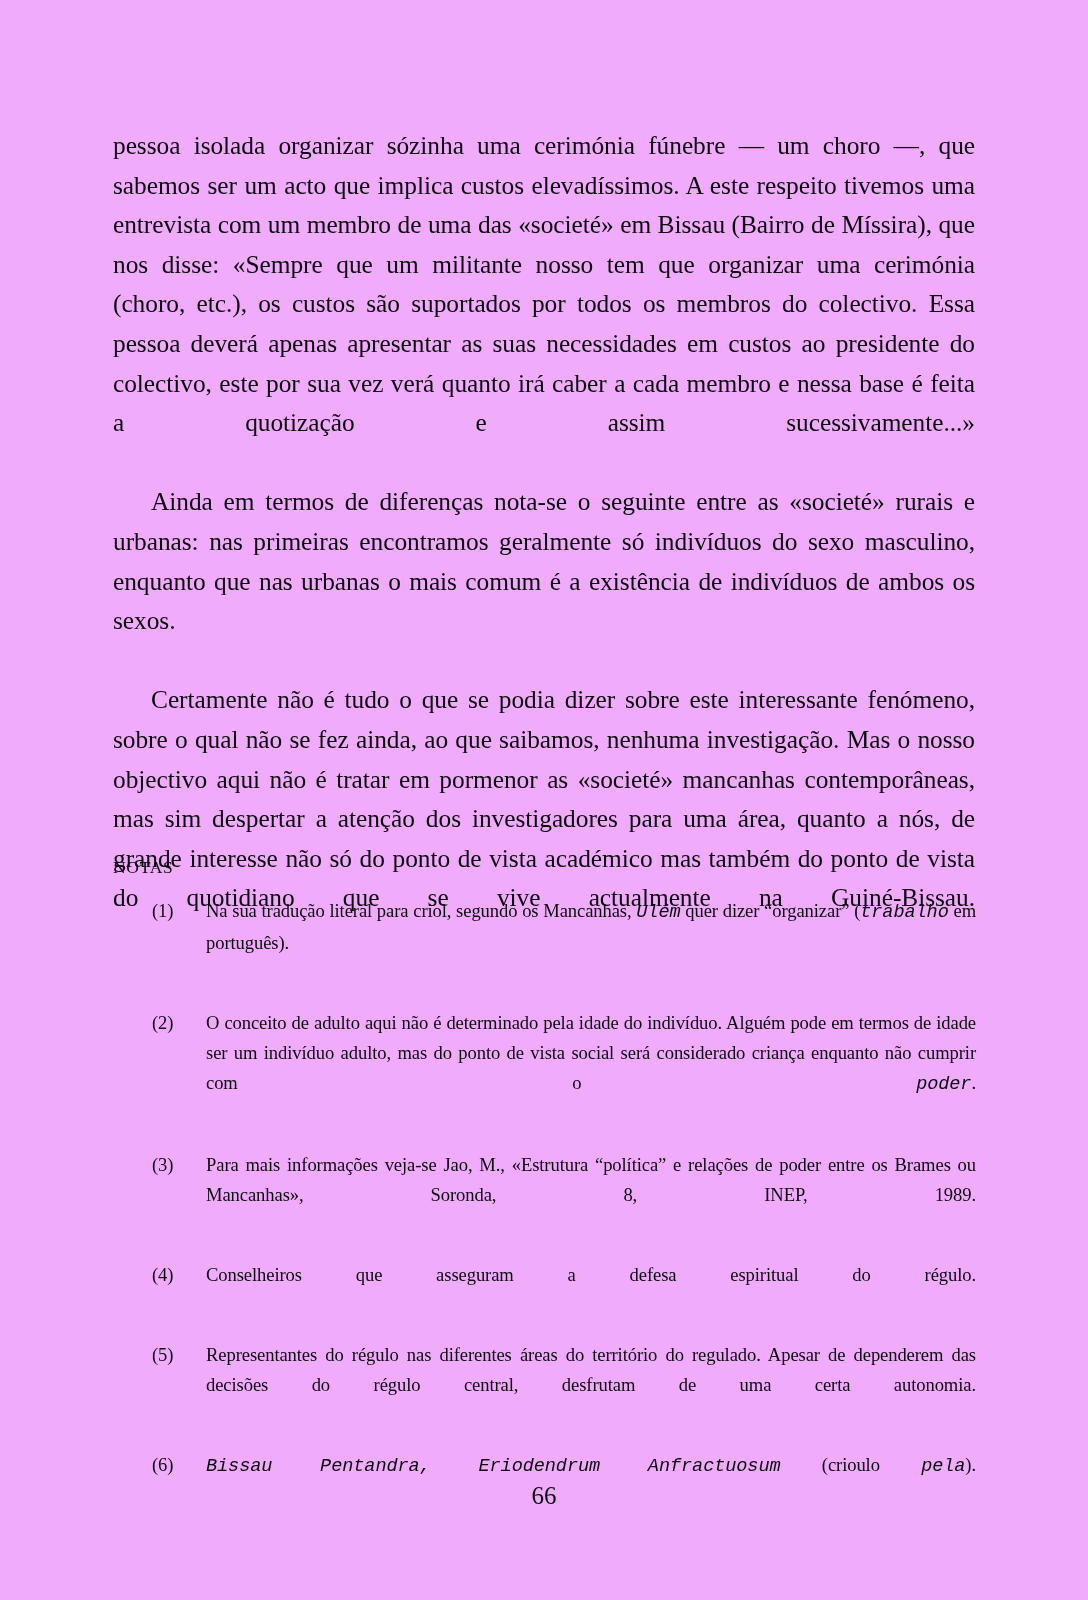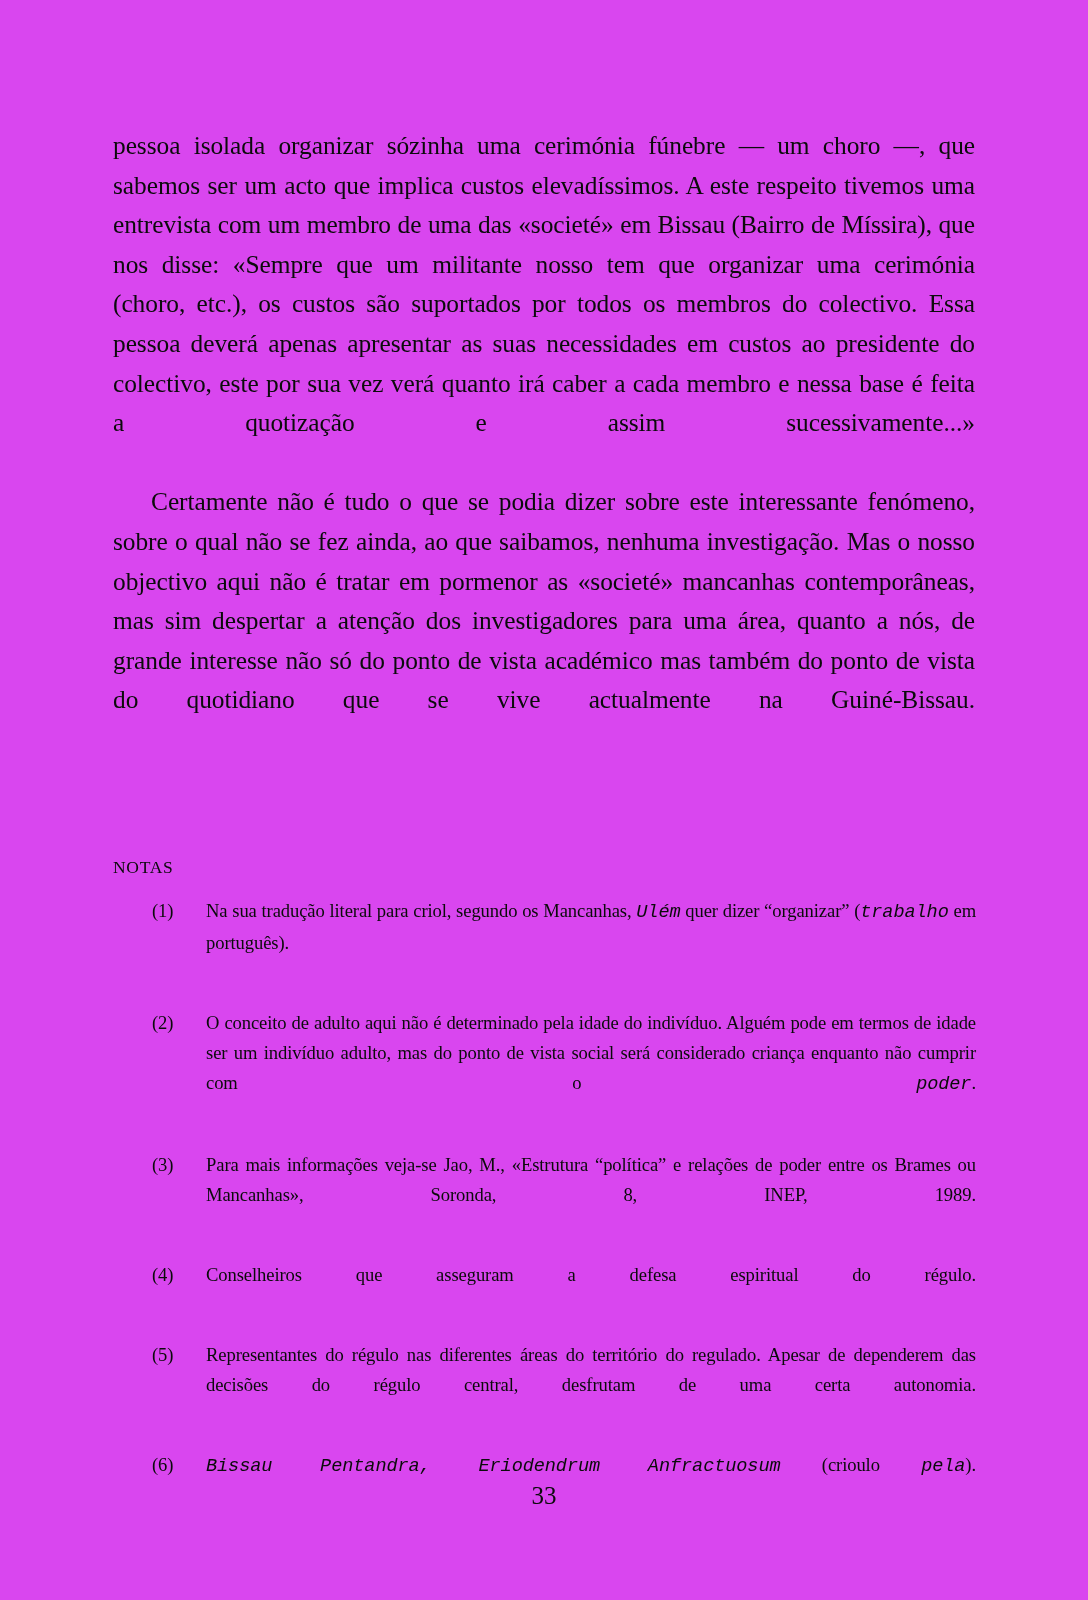--- a/index.html
+++ b/index.html
@@ -12,21 +12,21 @@
     height: 1600px;
     position: relative;
     font-family: "Liberation Serif", "DejaVu Serif", serif;
     color: #0b0b0b;
     overflow: hidden;
   }
 
   .page {
     position: absolute;
     inset: 0;
-    background: #d946ef;
+    background: #f0abfc;
     padding-left: 12px;
   }
 
   
   .body-block {
     position: absolute;
     left: 113px;
     top: 126px;
     width: 862px;
   }
@@ -116,20 +116,21 @@
     line-height: 30px;
   }
 </style>
 </head>
 <body>
 
 <div class="page">
 
   <div class="body-block">
     <p class="body-para">pessoa isolada organizar sózinha uma cerimónia fúnebre — um choro —, que sabemos ser um acto que implica custos elevadíssimos. A este respeito tivemos uma entrevista com um membro de uma das «societé» em Bissau (Bairro de Míssira), que nos disse: «Sempre que um militante nosso tem que organizar uma cerimónia (choro, etc.), os custos são suportados por todos os membros do colectivo. Essa pessoa deverá apenas apresentar as suas necessidades em custos ao presidente do colectivo, este por sua vez verá quanto irá caber a cada membro e nessa base é feita a quotização e assim sucessivamente...»</p>
+    <p class="body-para indent">Ainda em termos de diferenças nota-se o seguinte entre as «societé» rurais e urbanas: nas primeiras encontramos geralmente só indivíduos do sexo masculino, enquanto que nas urbanas o mais comum é a existência de indivíduos de ambos os sexos.</p>
     <p class="body-para indent">Certamente não é tudo o que se podia dizer sobre este interessante fenómeno, sobre o qual não se fez ainda, ao que saibamos, nenhuma investigação. Mas o nosso objectivo aqui não é tratar em pormenor as «societé» mancanhas contemporâneas, mas sim despertar a atenção dos investigadores para uma área, quanto a nós, de grande interesse não só do ponto de vista académico mas também do ponto de vista do quotidiano que se vive actualmente na Guiné-Bissau.</p>
   </div>
 
   <h2 class="notas-heading">NOTAS</h2>
 
   <div class="notes-block">
 
     <div class="note">
       <span class="note-num">(1)</span>
       <span class="note-text"><span>Na sua tradução literal para criol, segundo os Mancanhas, </span><span class="it">Ulém</span><span> quer dizer “organizar” (</span><span class="it">trabalho</span><span> em português).</span></span>
@@ -155,15 +156,15 @@
       <span class="note-text"><span>Representantes do régulo nas diferentes áreas do território do regulado. Apesar de dependerem das decisões do régulo central, desfrutam de uma certa autonomia.</span></span>
     </div>
 
     <div class="note">
       <span class="note-num">(6)</span>
       <span class="note-text"><span class="it">Bissau Pentandra, Eriodendrum Anfractuosum</span><span> (crioulo </span><span class="it">pela</span><span>).</span></span>
     </div>
 
   </div>
 
-  <div class="folio">33</div>
+  <div class="folio">66</div>
 
 </div>
 
 </body></html>

